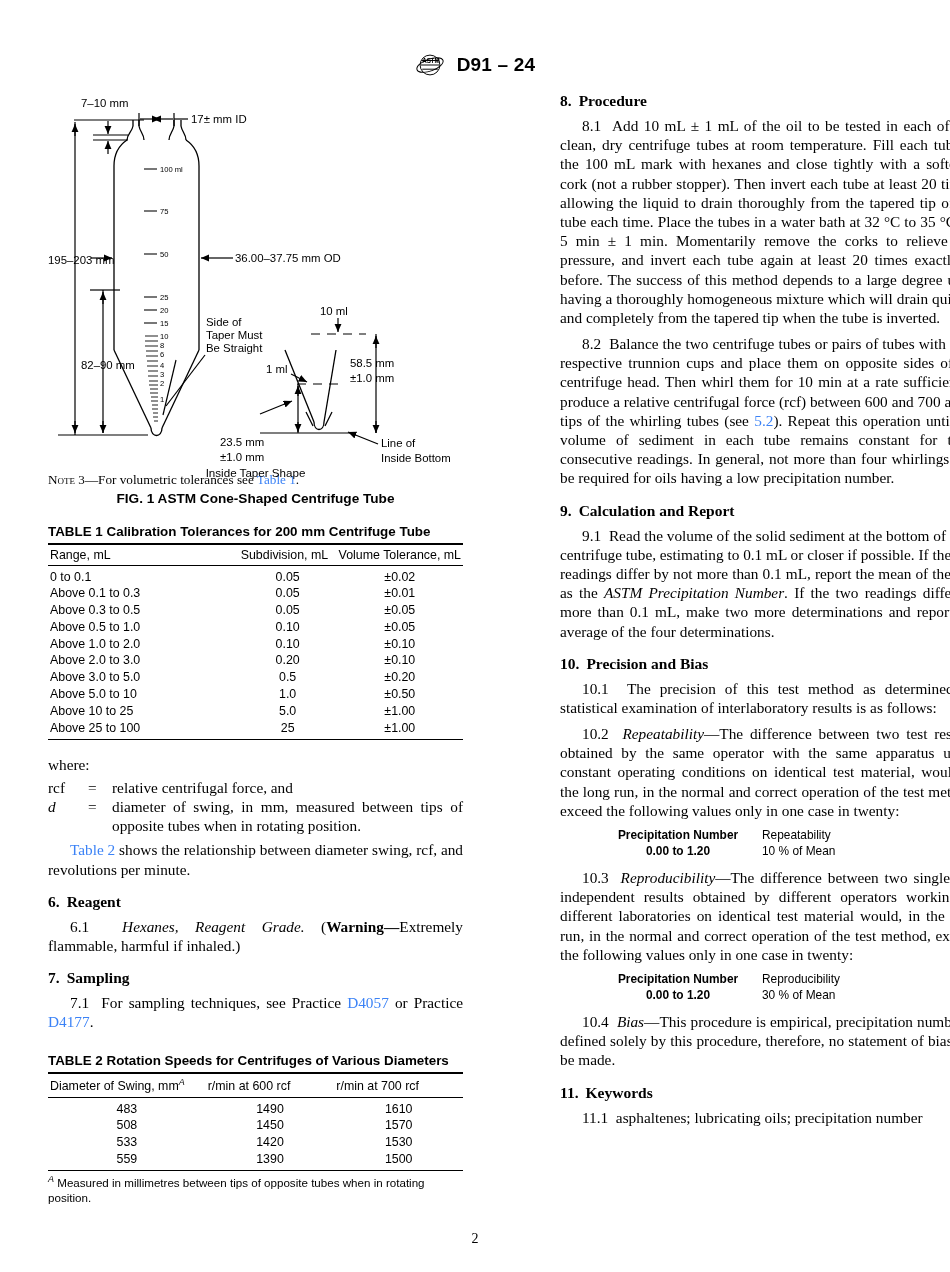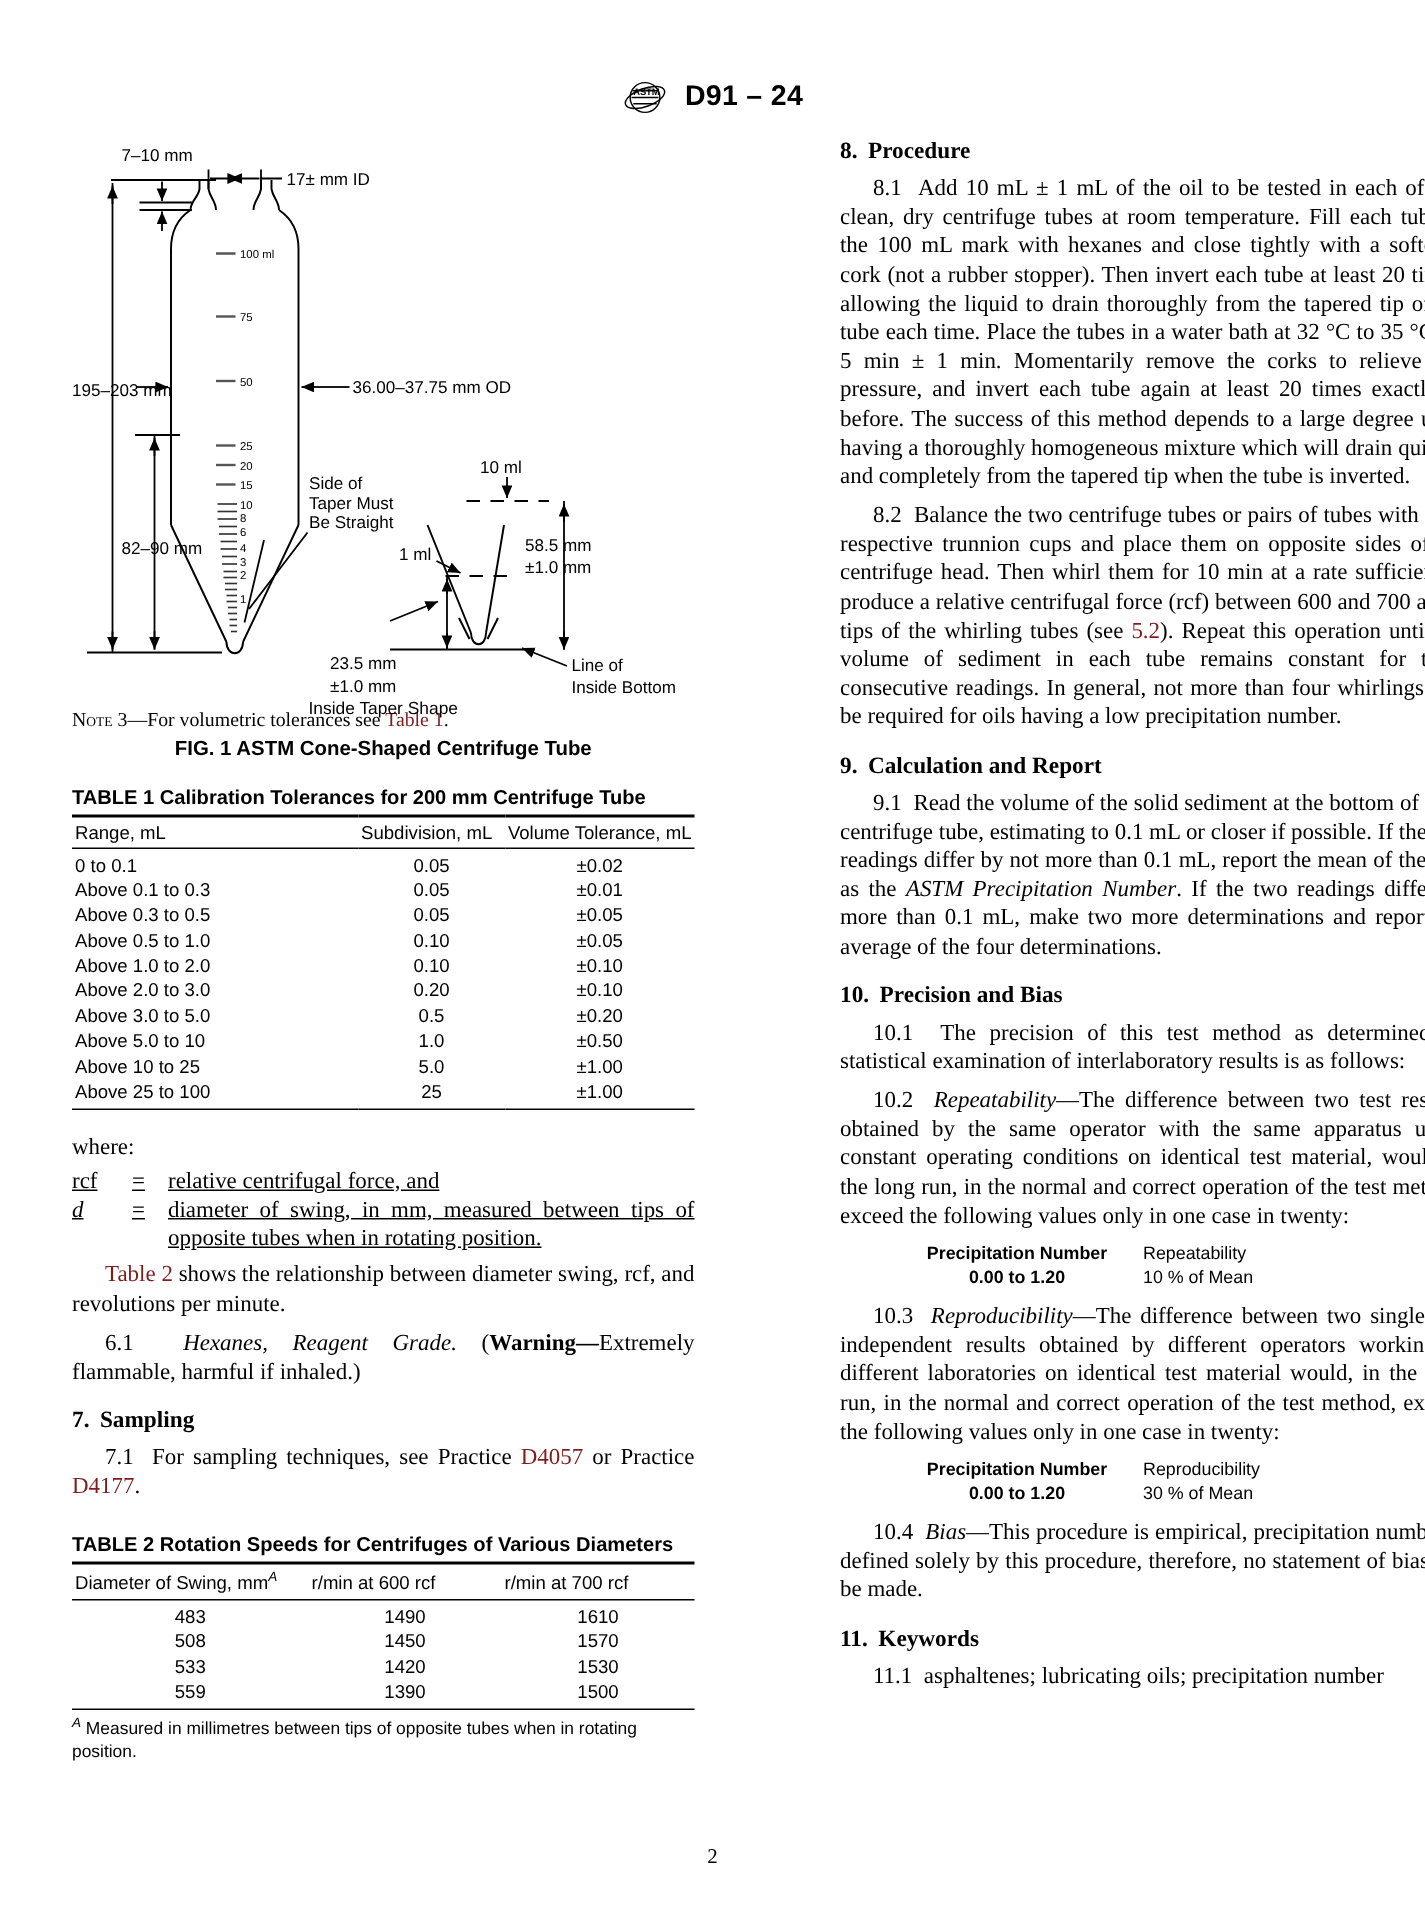--- a/index.html
+++ b/index.html
@@ -37,21 +37,21 @@
   .sec-head .num { margin-right:7px; }
   p.body {
     font-size:15.3px; line-height:1.255;
     text-align:justify; text-justify:inter-word;
     margin:0 0 7px 0;
     text-indent:22px;
     hyphens:manual;
   }
   .it { font-style:italic; }
   .bd { font-weight:bold; }
-  .lnk { color:#7f1d1d; }
+  .lnk { color:#3b82f6; }
 
   
   .figure { position:relative; width:415px; height:375px; margin:0; }
   .fig-svg { display:block; }
   .fig-note {
     font-size:13.2px; margin-top:5px; line-height:1.25;
   }
   .smallcaps { font-variant:small-caps; font-size:13.2px; }
   .fig-cap {
     font-family:"Liberation Sans", sans-serif;
@@ -91,21 +91,21 @@
     font-size:11.6px; padding-top:3px; line-height:1.3;
   }
   sup.fn { font-size:9px; font-style:italic; vertical-align:super; }
 
   
   .where-lbl { font-size:15.3px; margin:16px 0 4px 0; }
   table.where {
     border-collapse:collapse; font-size:15.3px; line-height:1.26;
     width:100%;
   }
-  table.where td { vertical-align:top; padding:0;text-decoration:underline; }
+  table.where td { vertical-align:top; padding:0; }
   table.where td.sym { width:40px; }
   table.where td.eq  { width:24px; }
   table.where td.def { text-align:left; }
 
   
   table.mini {
     border-collapse:collapse;
     font-family:"Liberation Sans", sans-serif;
     font-size:11.9px;
     margin:7px 0 9px 34px;
@@ -404,20 +404,23 @@
       <tr>
         <td class="sym it">d</td>
         <td class="eq">=</td>
         <td class="def" style="text-align:justify">diameter of swing, in mm, measured between tips of opposite tubes when in rotating position.</td>
       </tr>
     </tbody>
       </table>
 
     <p class="body" style="margin-top:5px;"><span class="lnk">Table 2</span><span> shows the relationship between diameter swing, rcf, and revolutions per minute.</span></p>
 
+    <div class="sec-head">
+      <span class="num">6.</span><span>Reagent</span>
+    </div>
     <p class="body"><span>6.1</span>&nbsp;&nbsp;<span class="it">Hexanes, Reagent Grade.</span><span> (</span><span class="bd">Warning—</span><span>Extremely flammable, harmful if inhaled.)</span></p>
 
     <div class="sec-head">
       <span class="num">7.</span><span>Sampling</span>
     </div>
     <p class="body"><span>7.1</span>&nbsp;&nbsp;<span>For sampling techniques, see Practice </span><span class="lnk">D4057</span><span> or Practice </span><span class="lnk">D4177</span><span>.</span></p>
 
     <div class="tbl-wrap" style="margin-top:22px;">
       <div class="tbl-title">TABLE 2 Rotation Speeds for Centrifuges of Various Diameters</div>
       <table class="data">

